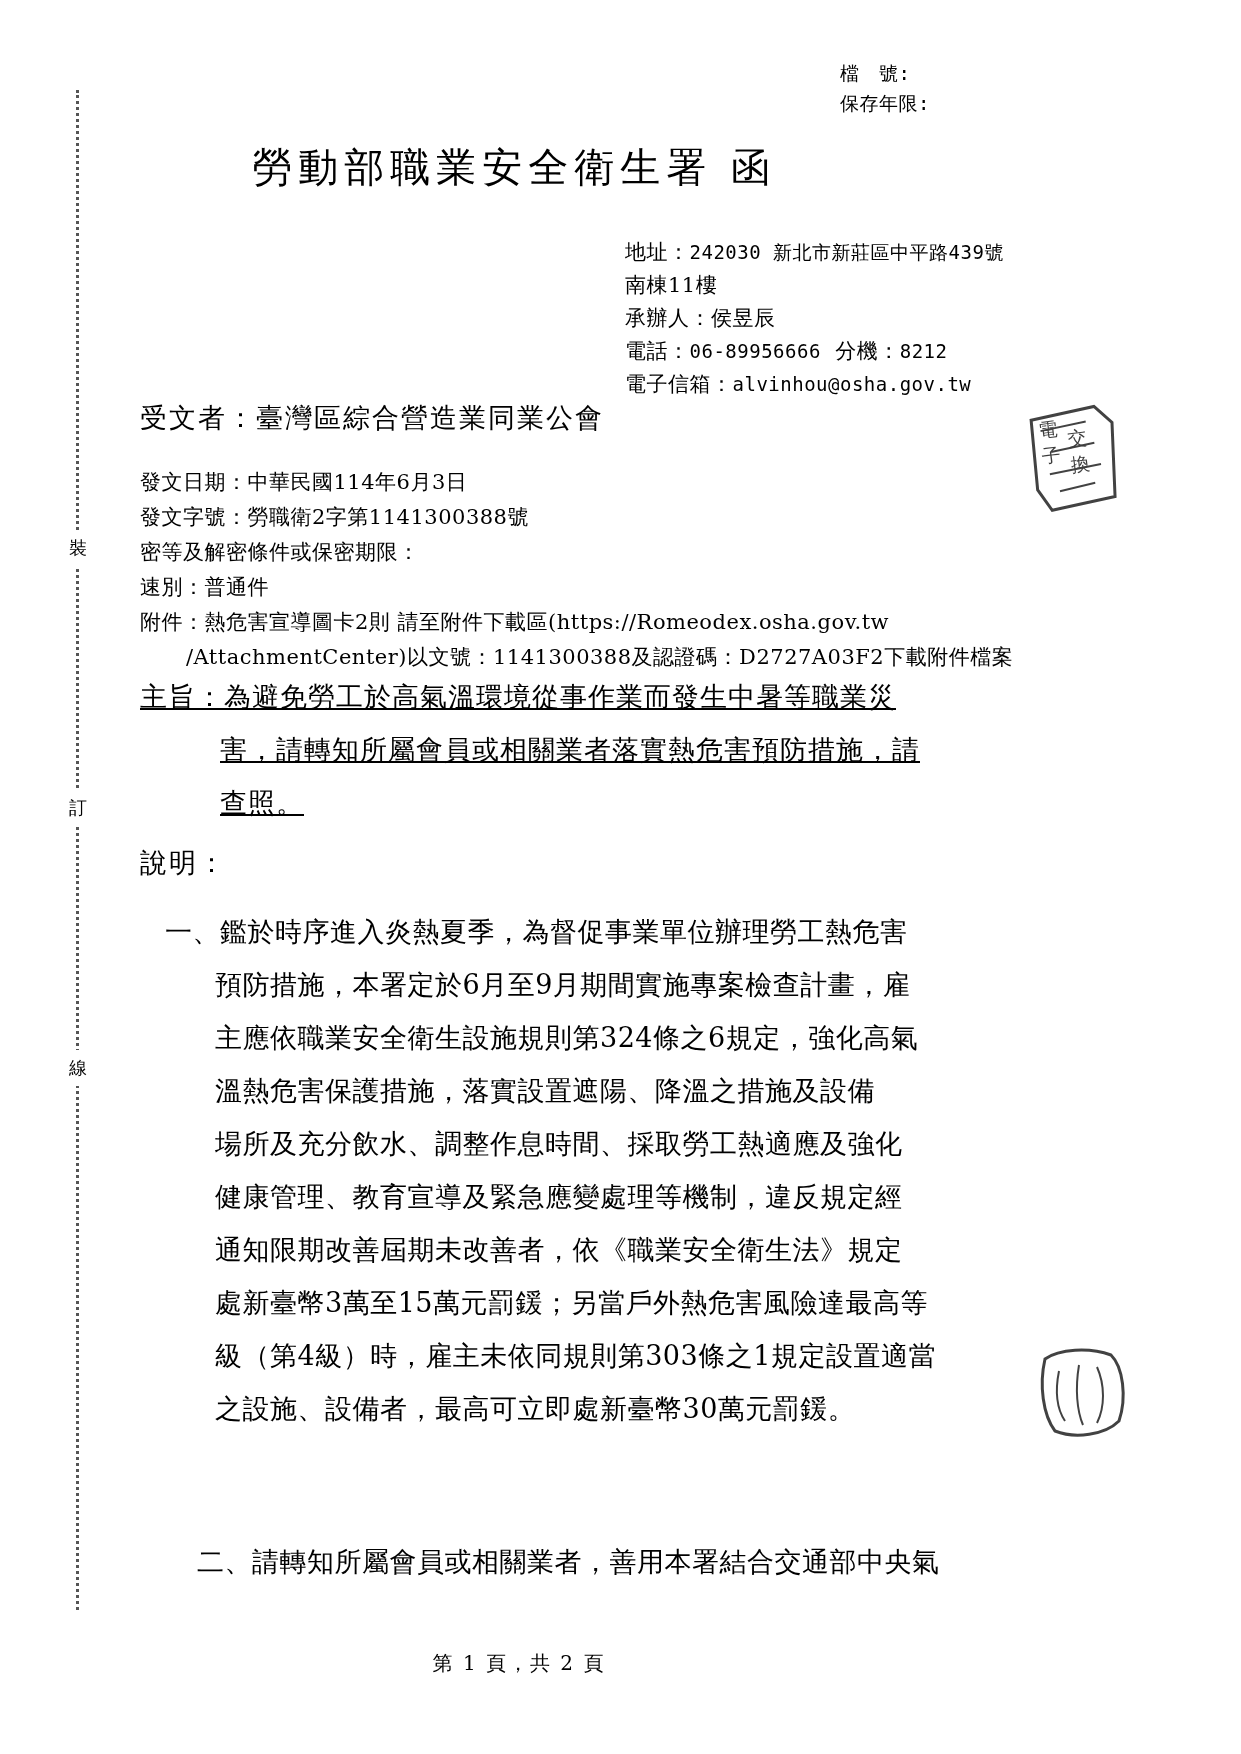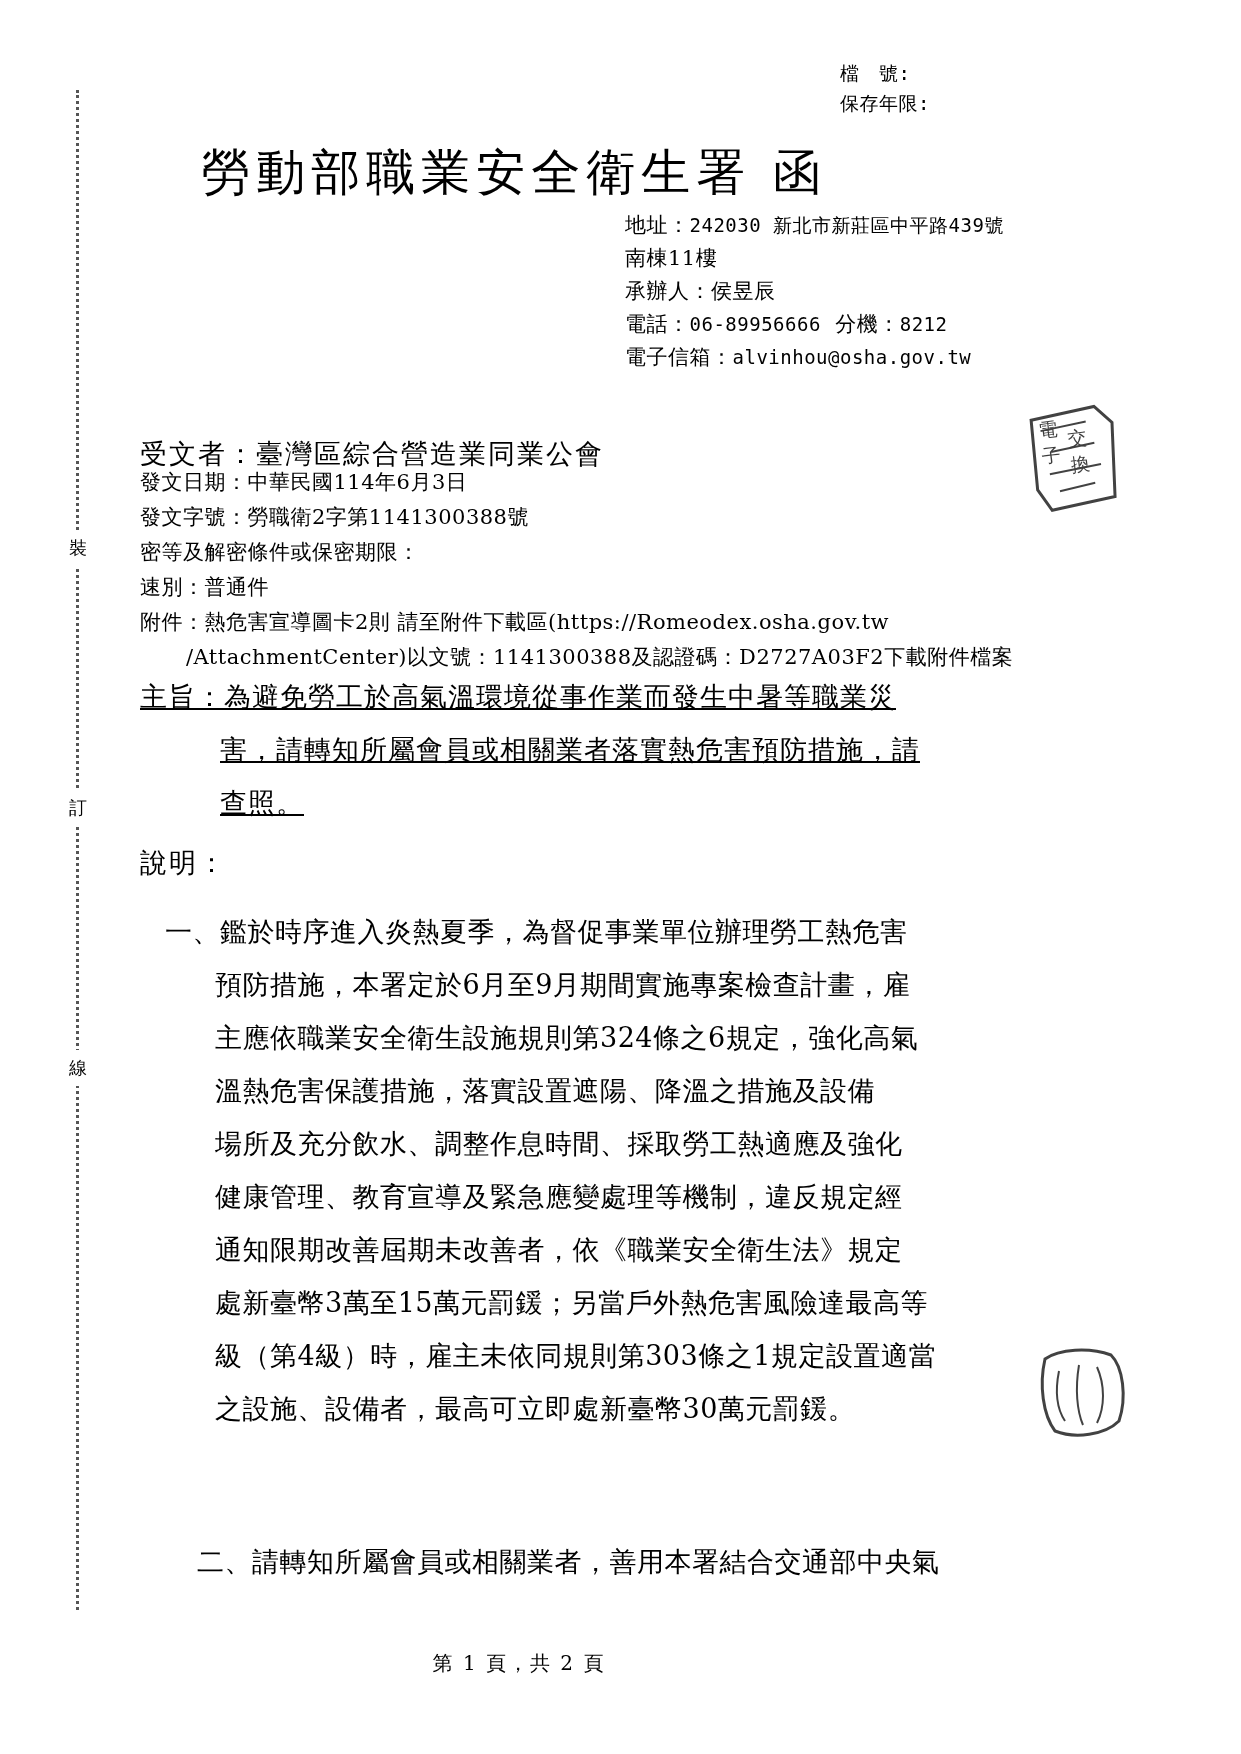--- a/index.html
+++ b/index.html
@@ -32,46 +32,45 @@
   }
   .top-fields .row { white-space: pre; }
 
   
   .doc-title {
     position: absolute;
     top: 140px;
     left: 0;
     width: 1029px;
     text-align: center;
-    font-size: 49px;
+    font-size: 40px;
     letter-spacing: 6px;
     font-family: "DejaVu Serif", "Liberation Serif", serif;
     font-weight: 500;
   }
 
   
   .sender-block {
     position: absolute;
-    top: 209px;
+    top: 236px;
     left: 625px;
     font-size: 21px;
     line-height: 33px;
     letter-spacing: 0.5px;
   }
   .sender-block .line { white-space: nowrap; }
   .mono { font-family: "DejaVu Sans Mono", "Liberation Mono", monospace; font-size: 19px; }
 
   
   .recipient {
     position: absolute;
     top: 400px;
     left: 140px;
     font-size: 27px;
     letter-spacing: 2px;
-    margin-top: 36px;
   }
 
   
   .meta {
     position: absolute;
     top: 465px;
     left: 140px;
     font-size: 21px;
     line-height: 35px;
     letter-spacing: 0.5px;

